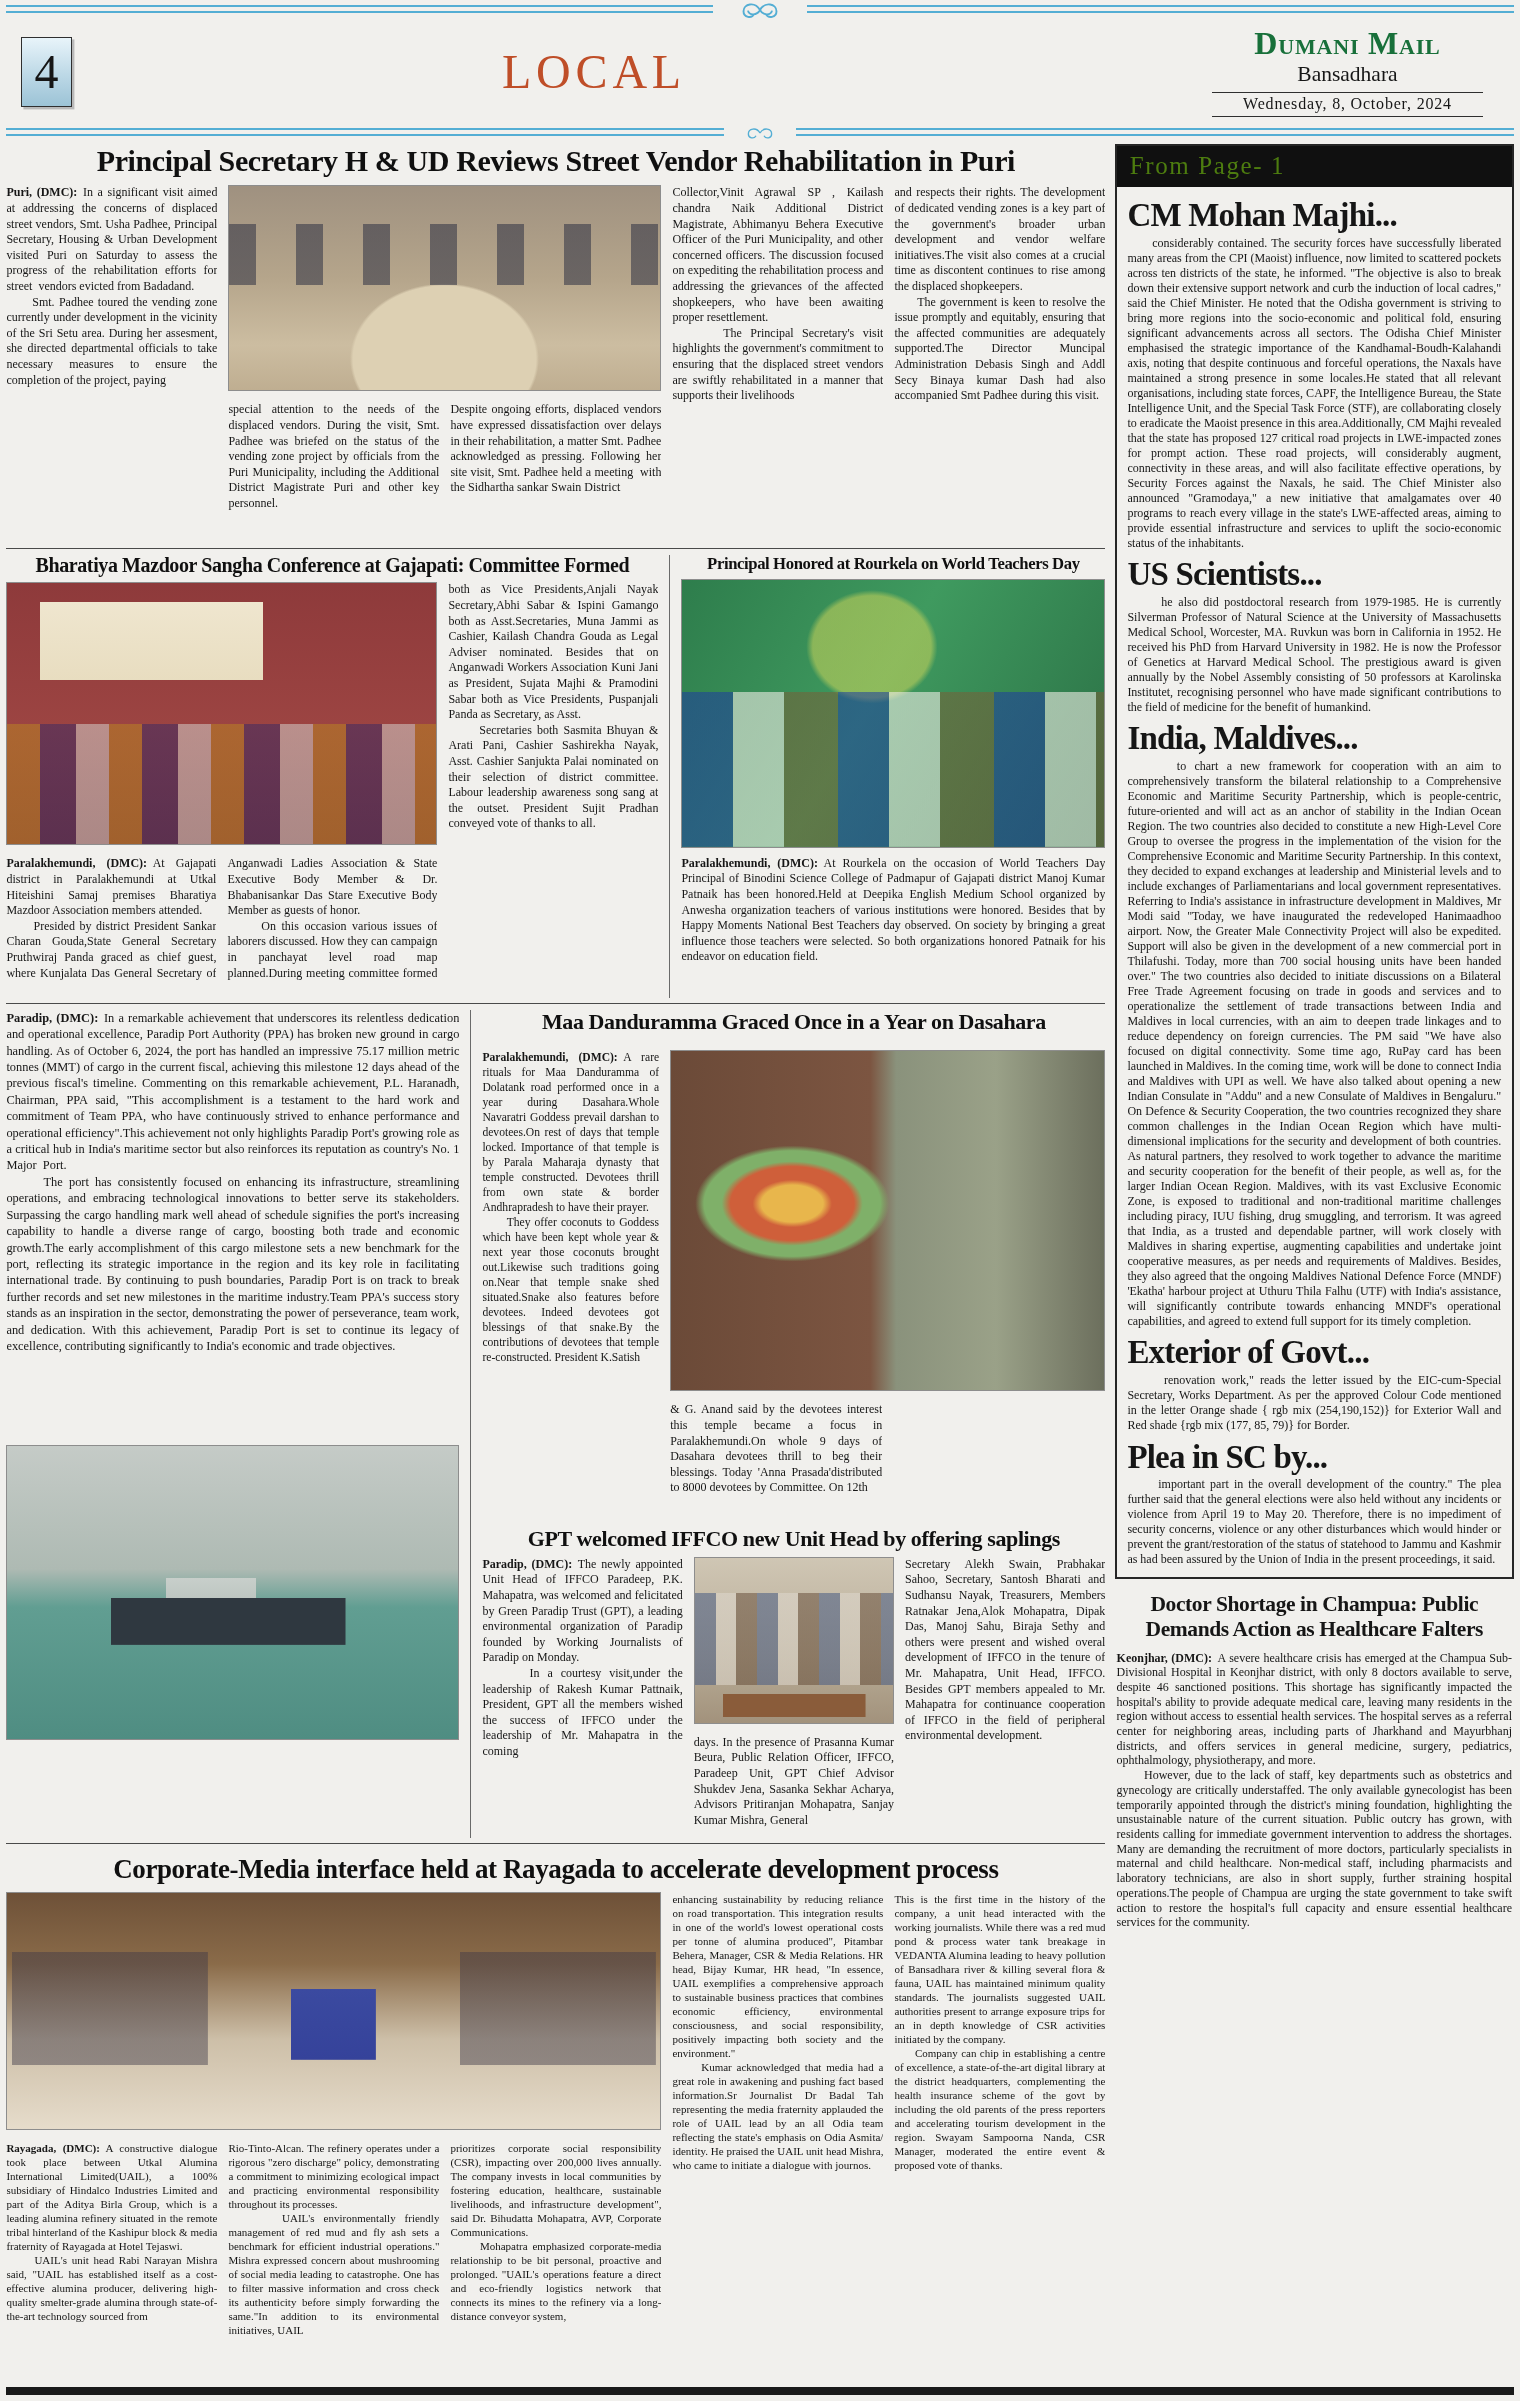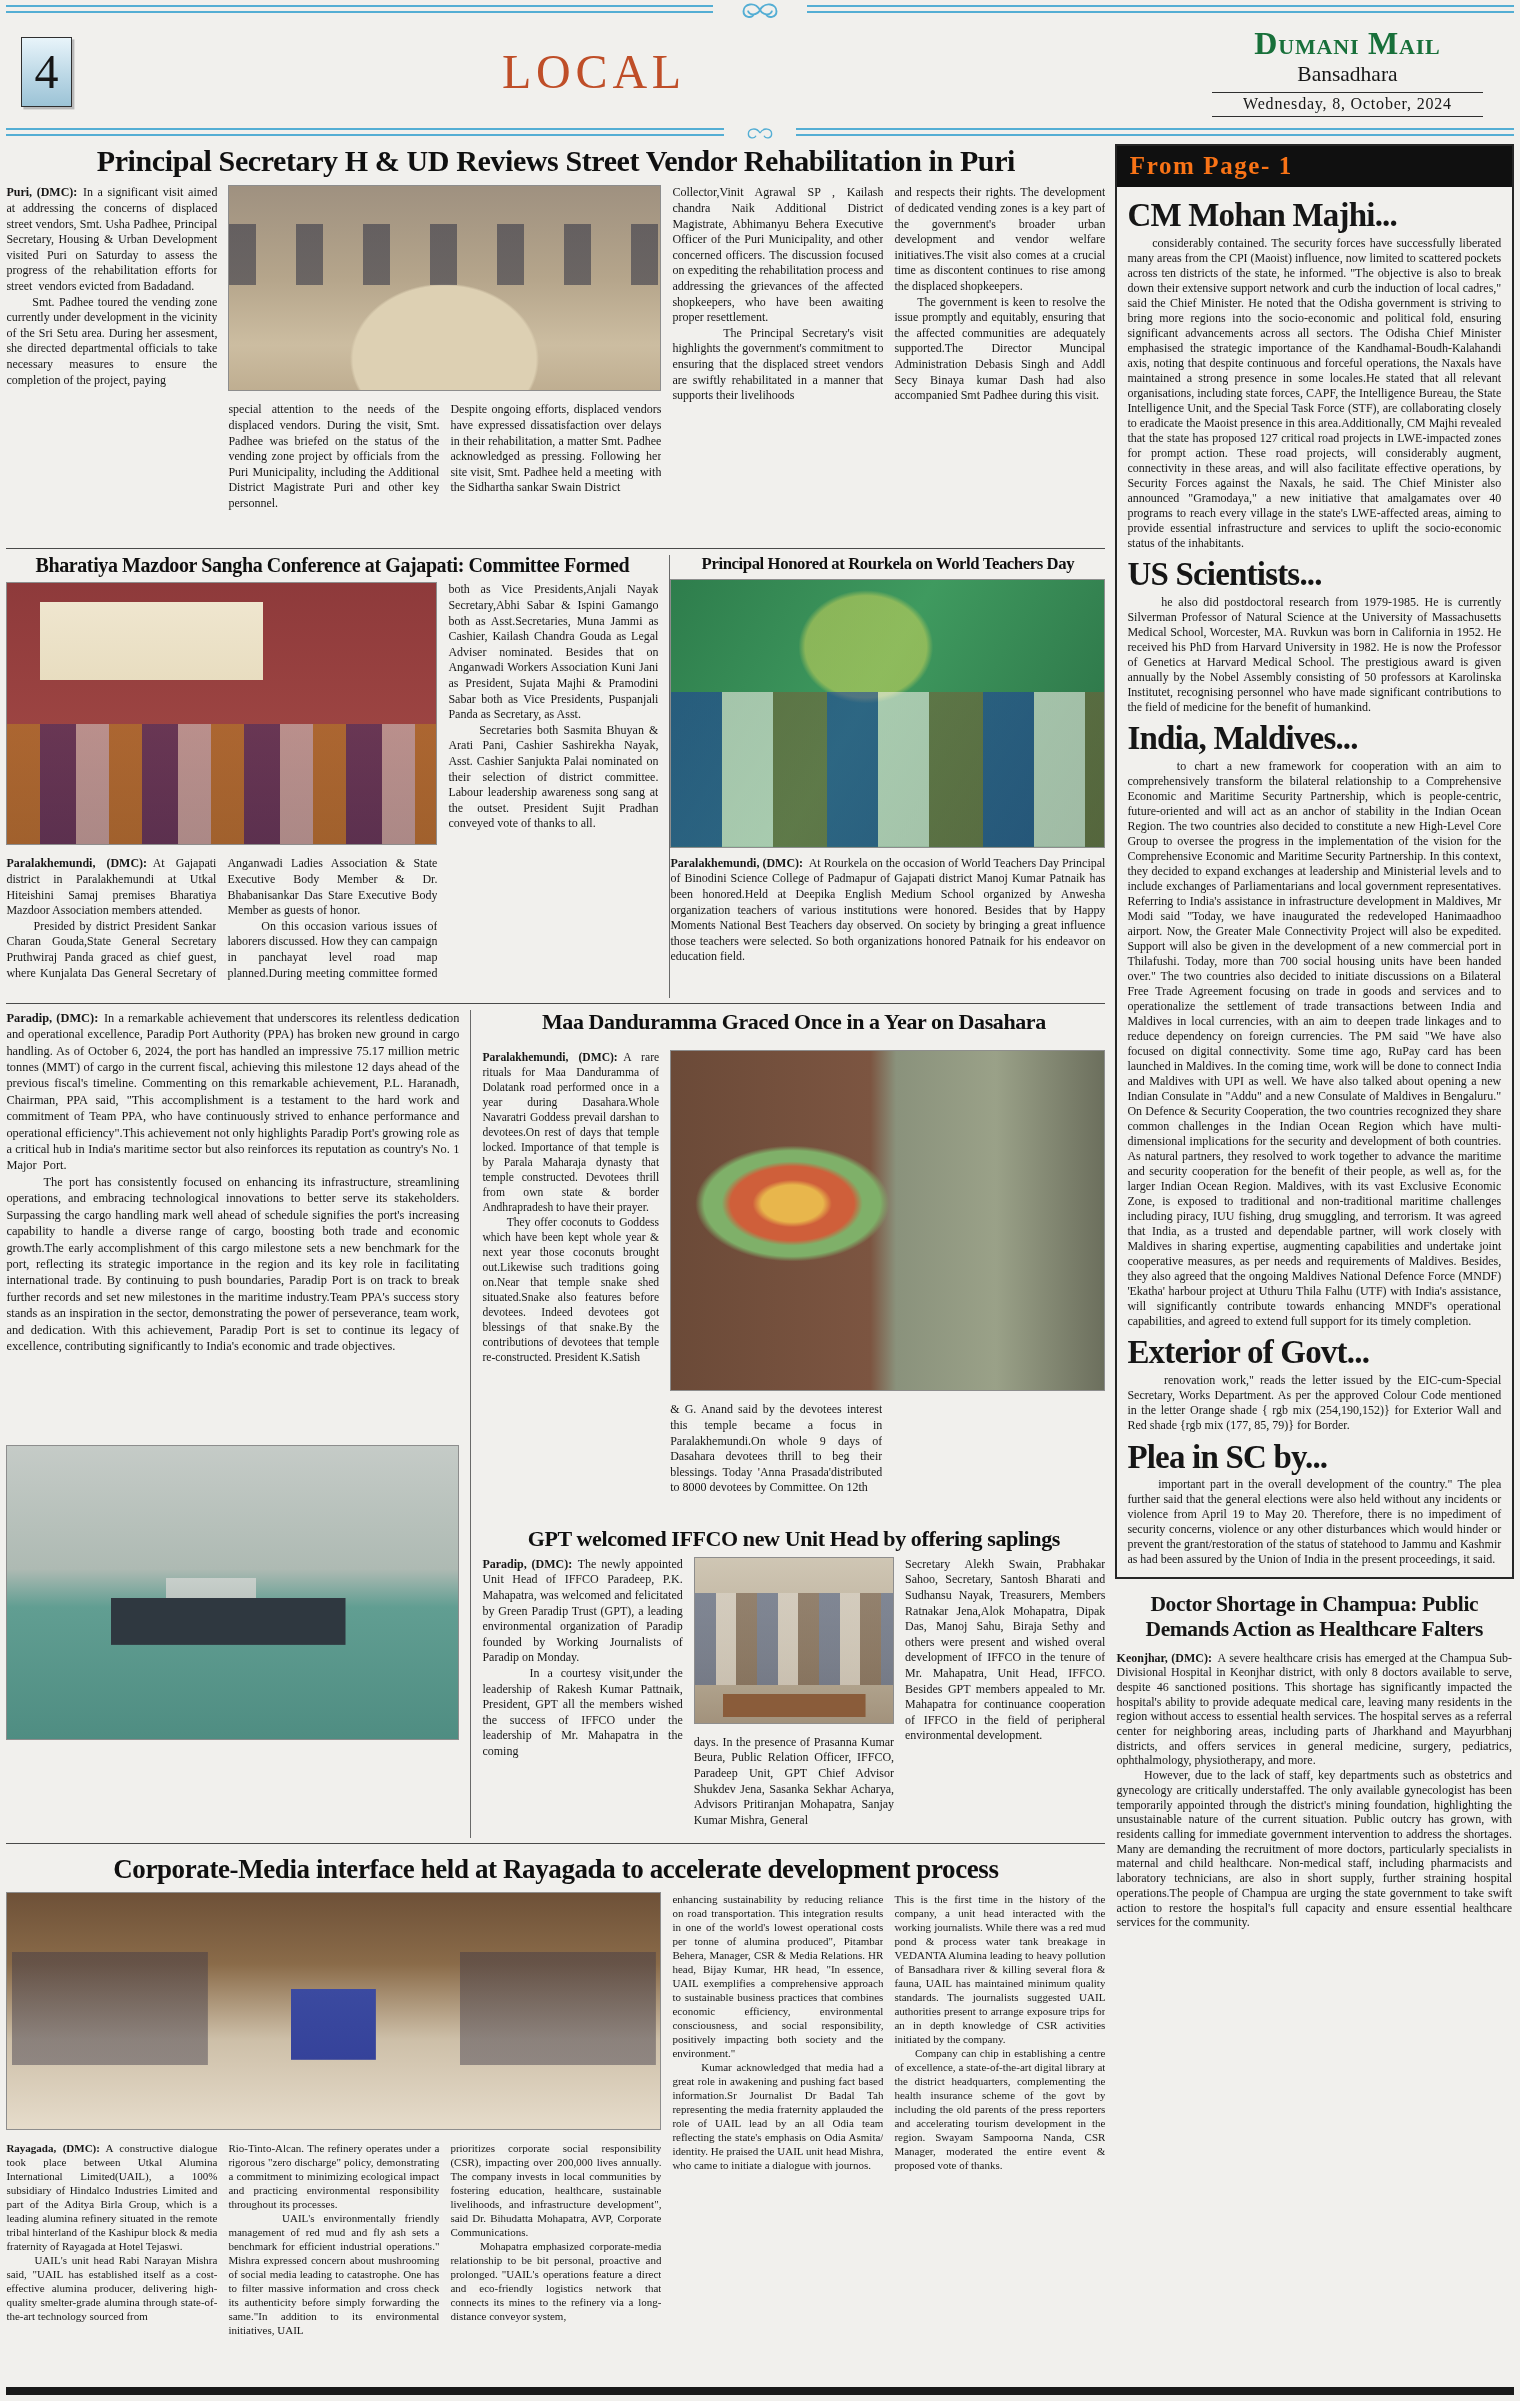--- a/index.html
+++ b/index.html
@@ -35,21 +35,21 @@
   .vph{grid-column:2/4;grid-row:1}
   .v1{grid-column:1;grid-row:1/3}.v2{grid-column:2;grid-row:2}.v3{grid-column:3;grid-row:2}
   .v4{grid-column:4;grid-row:1/3}.v5{grid-column:5;grid-row:1/3}
   
   .row2{display:flex;gap:11px;height:443px;margin-top:1.6px;overflow:hidden}
   .maz{width:652px;flex:none;overflow:hidden}
   .h-maz{font-size:20px;margin-bottom:6.4px}
   .grid3m{display:grid;grid-template-columns:repeat(3,1fr);gap:11px;grid-template-rows:263px minmax(0,1fr);height:400px;overflow:hidden}
   .mph{grid-column:1/3;grid-row:1}
   .m3{grid-column:3;grid-row:1/3}.m1{grid-column:1;grid-row:2}.m2{grid-column:2;grid-row:2}
-  .teach{flex:1;border-left:1.2px solid #6a6a6a;overflow:hidden}
+  .teach{flex:1;border-left:1.2px solid #6a6a6a;padding-left:11px;overflow:hidden}
   .h-teach{font-size:16.7px;margin-bottom:6.4px}
   .ph-teachers{height:269px;margin-bottom:8px}
   
   .row3{display:flex;gap:11px;height:828px;margin-top:1.6px;overflow:hidden}
   .paradip{width:453px;flex:none;overflow:hidden}
   .h-paradip{font-size:26px;margin:3.2px 8px 8px}
   .paradip-body{height:427px;overflow:hidden}
   .paradip .c{font-size:12.4px;line-height:16.4px}
   .ph-ship{height:295px;margin-top:8px}
   .mid{flex:1;border-left:1.2px solid #6a6a6a;padding-left:11px;display:flex;flex-direction:column;overflow:hidden}
@@ -65,21 +65,21 @@
   
   .raya{margin-top:1.6px;overflow:hidden}
   .h-raya{font-size:27px;margin:4.8px 0 8px}
   .grid5r{display:grid;grid-template-columns:repeat(5,1fr);gap:11px;grid-template-rows:238px minmax(0,1fr);height:504px;overflow:hidden}
   .rph{grid-column:1/4;grid-row:1}
   .r1{grid-column:1;grid-row:2}.r2{grid-column:2;grid-row:2}.r3{grid-column:3;grid-row:2}
   .r4{grid-column:4;grid-row:1/3}.r5{grid-column:5;grid-row:1/3}
   .raya .c{font-size:11px;line-height:14px}
   
   .rail-box{border:2.4px solid #262626}
-  .fp-bar{background:#101010;color:#f97316;font-weight:bold;font-size:25px;padding:6.4px 12.8px;letter-spacing:1.6px}
+  .fp-bar{background:#101010;color:#4d7c0f;font-weight:normal;font-size:25px;padding:6.4px 12.8px;letter-spacing:1.6px}
   .rail-inner{padding:4.8px 10.4px 9.6px}
   .fp-head{font-size:33px;font-weight:bold;letter-spacing:-0.8px;margin:6.4px 0 3.2px;line-height:1.05}
   .fp-body{font-size:12px;line-height:15px;text-align:justify;white-space:pre-wrap}
   .doctor{margin-top:12.8px;padding:0 1.6px}
   .doctor-head{font-size:21.5px;font-weight:bold;text-align:center;line-height:1.18;letter-spacing:-0.4px;margin:3.2px 4.8px 8px}
   .doctor-body{font-size:12px;line-height:14.7px;text-align:justify;white-space:pre-wrap}
   .footer-rule{position:absolute;left:6.4px;right:6.4px;bottom:6.4px;height:7.2px;background:#1a1a1a}
   
   .ph-meeting{background-image:
      repeating-linear-gradient(90deg, rgba(45,48,66,.55) 0 27px, rgba(0,0,0,0) 27px 67px),

